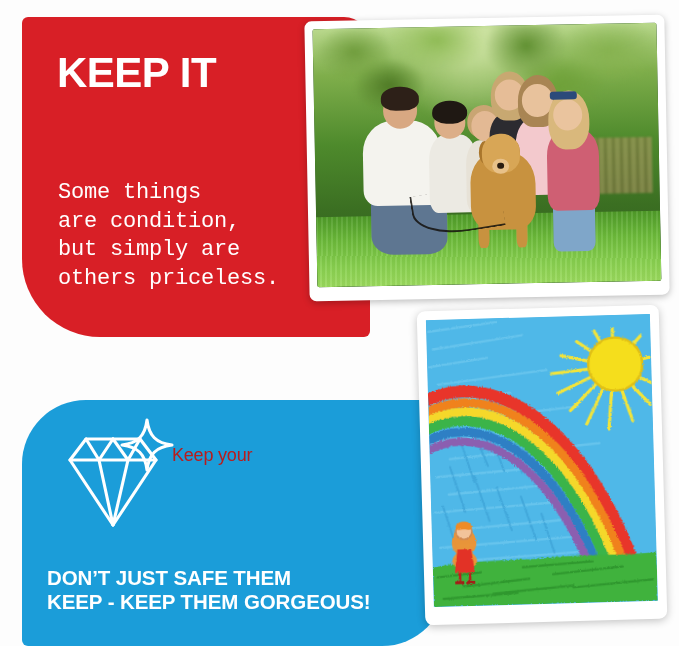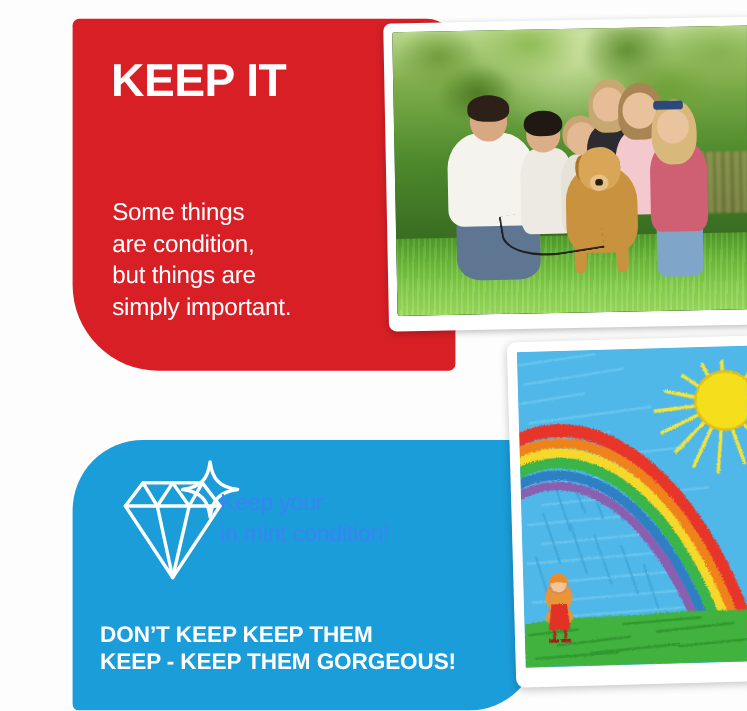--- a/index.html
+++ b/index.html
@@ -34,43 +34,43 @@
   .headline .l2{display:block;}
   .subhead{
     position:absolute;
     left:36px;top:162px;
     width:290px;
     color:#ffffff;
     font-size:22px;
     line-height:1.30;
     letter-spacing:-0.2px;
   }
-  .subhead span{display:block;}
+  .subhead span{display:block;font-family:Liberation Mono, monospace;}
 
   
   .blue-panel{
     position:absolute;
     left:22px;top:400px;
     width:424px;height:246px;
     background:var(--blue,#1b9dd9);
     border-radius:64px 6px 64px 6px;
     z-index:2;
   }
   .diamond-icon{
     position:absolute;
     left:52px;top:412px;
     width:128px;height:128px;
     z-index:4;
   }
   .blue-copy{
     position:absolute;
-    left:156px;top:444px;
+    left:172px;top:444px;
     width:246px;
-    color:#3b82f6;
-    font-size:21px;
+    color:#b91c1c;
+    font-size:18px;
     line-height:1.33;
     letter-spacing:-0.2px;
     z-index:4;
   }
   .blue-copy span{display:block;}
   .blue-cta{
     position:absolute;
     left:47px;top:566px;
     width:380px;
     color:#ffffff;
@@ -170,31 +170,31 @@
     box-sizing:border-box;
   }
   .art-inner{position:relative;width:100%;height:100%;overflow:hidden;background:#49b4e6;}
 
   
   .ico-svg{display:block;width:100%;height:100%;}
 </style>
 </head>
 <body style="--red: #d81f26; --blue: #1b9dd9; background: rgb(253, 253, 253);">
 
-<div id="stage" style="background: rgb(253, 253, 253); margin-left: 44px;">
+<div id="stage" style="background: rgb(253, 253, 253);">
 
   <div class="red-panel">
     <div class="headline">
       <span class="l1">KEEP IT</span>
     </div>
     <div class="subhead">
       <span>Some things</span>
       <span>are condition,</span>
-      <span>but things are</span>
-      <span>simply important.</span>
+      <span>but simply are</span>
+      <span>others priceless.</span>
     </div>
   </div>
 
   <div class="blue-panel"></div>
 
   <div class="diamond-icon">
     <svg class="ico-svg" viewBox="0 0 128 128" fill="none" stroke="#ffffff" stroke-width="3.1" stroke-linejoin="round" stroke-linecap="round">
 
       <path d="M18 48 L34 27 L88 27 L104 48 L61 113 Z"></path>
 
@@ -207,25 +207,24 @@
 
       <path d="M47 48 L61 113"></path>
       <path d="M76 48 L61 113"></path>
 
       <path d="M95 8 C97 24 104 31 120 33 C104 35 97 42 95 58 C93 42 86 35 70 33 C86 31 93 24 95 8 Z"></path>
     </svg>
   </div>
 
   <div class="blue-copy">
     <span>Keep your</span>
-    <span>in mint condition!</span>
   </div>
 
   <div class="blue-cta">
-    <span>DON’T KEEP KEEP THEM</span>
+    <span>DON’T JUST SAFE THEM</span>
     <span>KEEP - KEEP THEM GORGEOUS!</span>
   </div>
 
   <div class="photo-card">
     <div class="photo-inner">
       <div class="ph-sky"></div>
       <div class="ph-foliage"></div>
       <div class="ph-fence"></div>
       <div class="ph-grass"></div>
 

